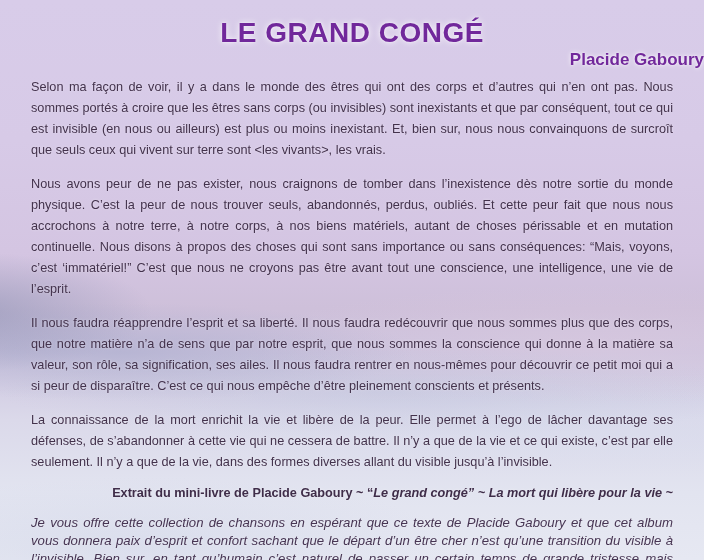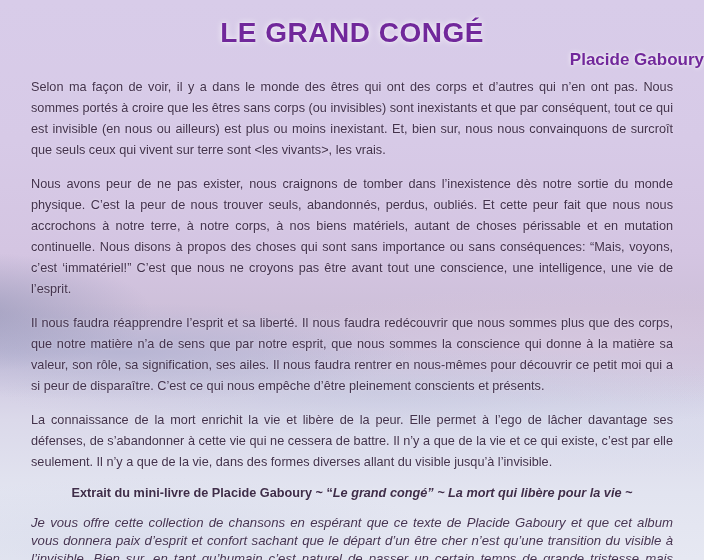--- a/index.html
+++ b/index.html
@@ -35,21 +35,21 @@
     margin: 0 0 13px 0;
     font-size: 12.7px; line-height: 21px;
     color: #43324c; text-align: justify;
     text-shadow: 0 0 3px rgba(255,255,255,0.45);
   }
   .para.dedic {
     font-style: italic; font-size: 13.2px; line-height: 18px;
     color: #473553;
   }
   .extract {
-    margin: 1px 0 14px 0; text-align: center;
+    margin: 1px 0 14px 0; text-align: right;
     font-weight: bold; font-size: 12.7px; color: #3f2d49;
     text-shadow: 0 0 3px rgba(255,255,255,0.45);
   }
   .extract .bi { font-style: italic; }
 </style>
 </head>
 <body>
 
 <div class="page">
   <h1 class="title">LE GRAND CONGÉ</h1>

